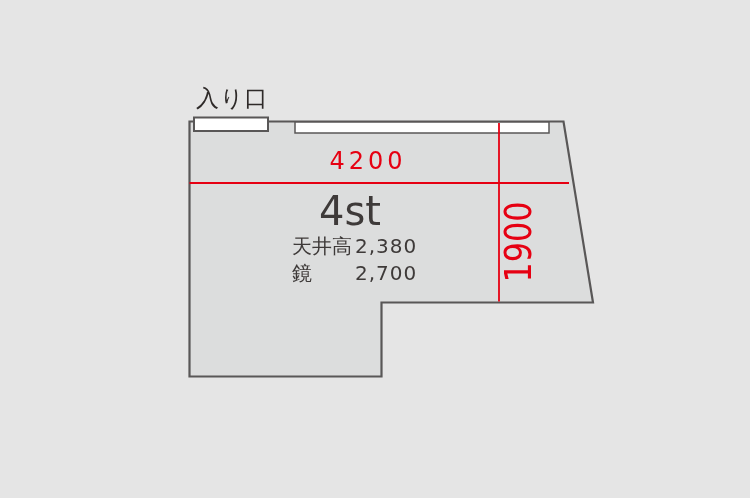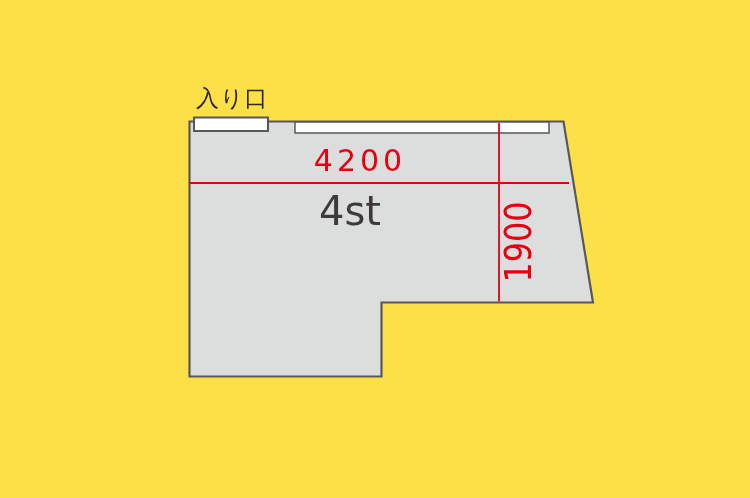--- a/index.html
+++ b/index.html
@@ -1,28 +1,28 @@
 <!DOCTYPE html>
 <html><head>
 <meta charset="utf-8">
 <style>
   html,body{margin:0;padding:0;background:#ffffff;}
   .stage{
-    position:relative;width:750px;height:498px;background:#fde047;overflow:hidden;
+    position:relative;width:750px;height:498px;background:#e5e5e5;overflow:hidden;
     font-family:"DejaVu Sans","Liberation Sans",sans-serif;
   }
   .stage svg{position:absolute;left:0;top:0;}
   .txt{position:absolute;white-space:nowrap;line-height:1;}
   .entrance-label{
     left:196px;top:87px;font-size:23px;letter-spacing:1px;color:#2e2a29;
   }
   .dim{color:#e60012;}
   .dim-h{
-    left:360px;top:161px;transform:translate(-50%,-50%);
-    font-size:30px;letter-spacing:4px;
+    left:368px;top:161px;transform:translate(-50%,-50%);
+    font-size:24px;letter-spacing:4px;
   }
   .dim-v{
     left:518px;top:242px;
     transform:translate(-50%,-50%) rotate(-90deg) scaleX(0.84);
     font-size:38px;letter-spacing:0;
   }
   .room-name{
     left:350px;top:211px;transform:translate(-50%,-50%);
     font-size:40px;color:#3e3a39;
   }
@@ -51,14 +51,24 @@
   </svg>
 
   <div class="txt entrance-label">入り口</div>
 
   <div class="txt dim dim-h">4200</div>
 
   <div class="txt dim dim-v">1900</div>
 
   <div class="txt room-name">4st</div>
 
+  <div class="specs">
+    <div class="spec-row">
+      <span class="spec-label">天井高</span>
+      <span class="spec-value">2,380</span>
+    </div>
+    <div class="spec-row">
+      <span class="spec-label">鏡</span>
+      <span class="spec-value">2,700</span>
+    </div>
+  </div>
 
 </div>
 
 </body></html>

